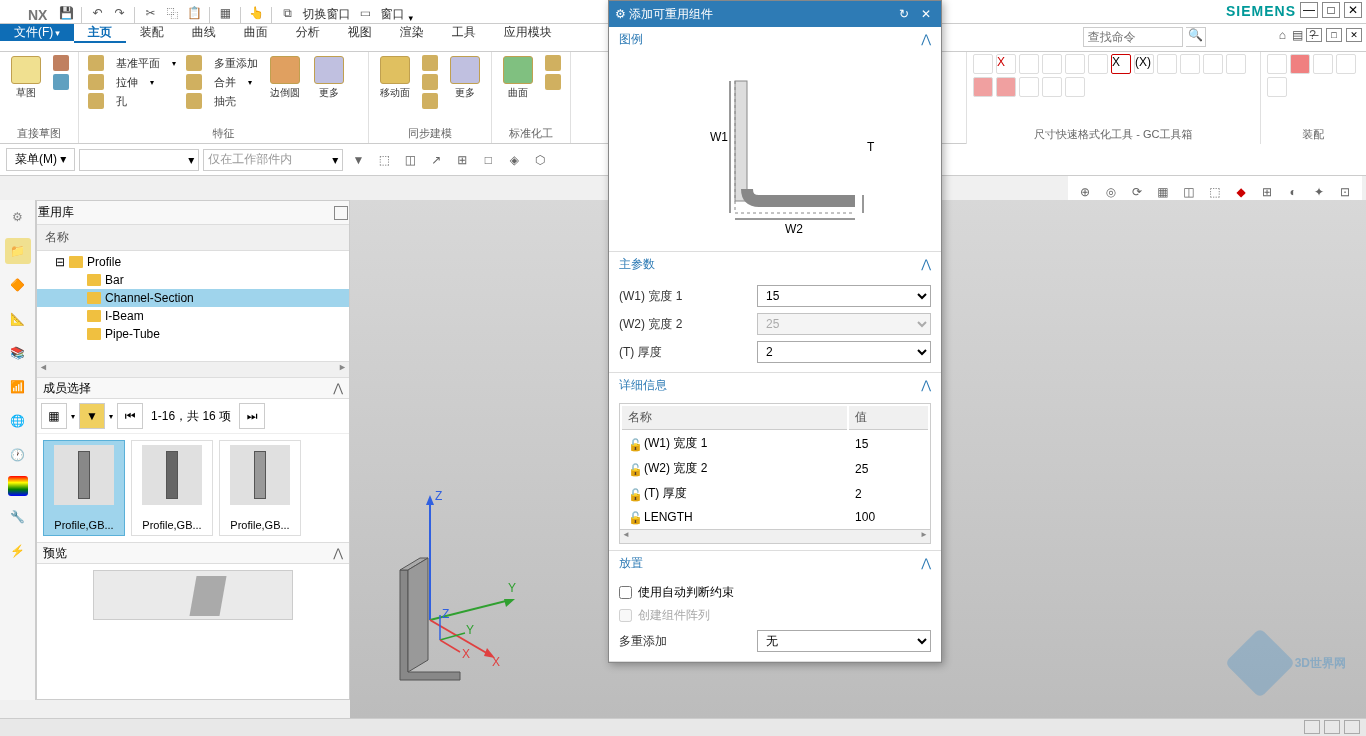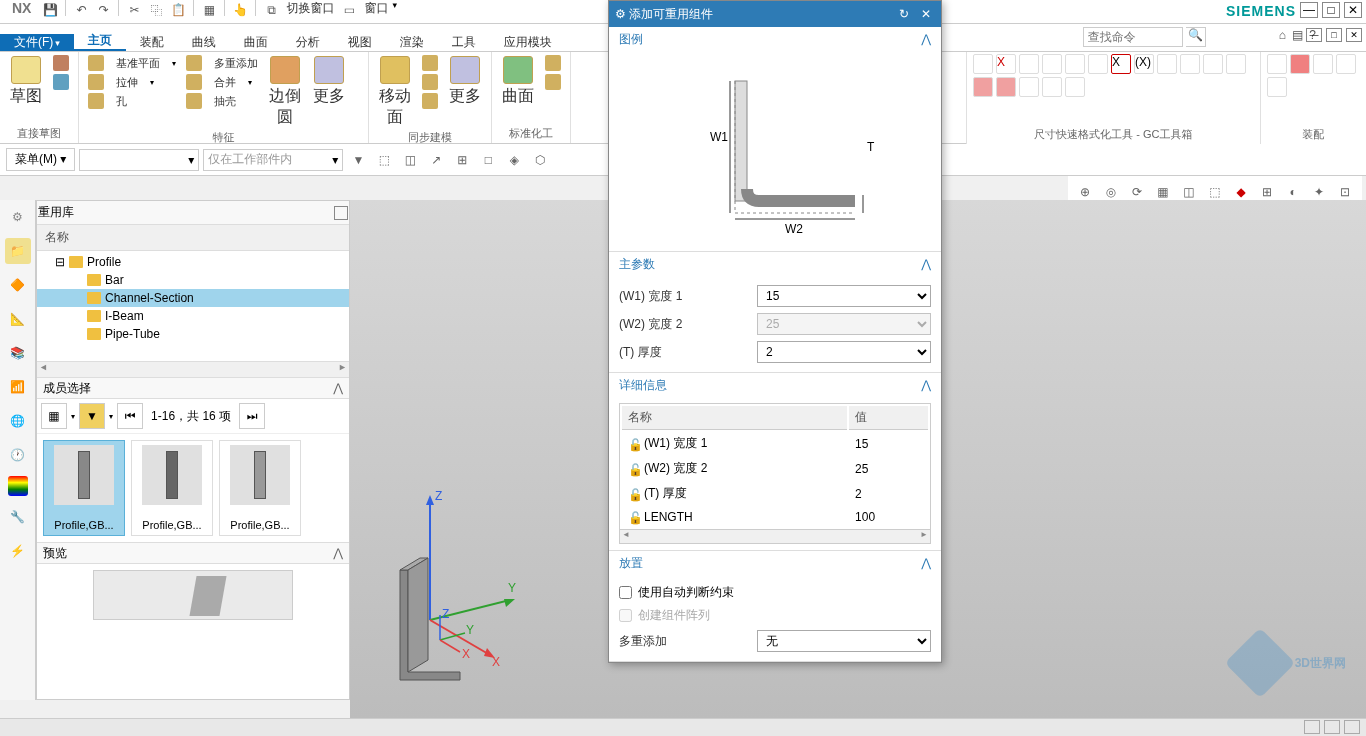--- a/index.html
+++ b/index.html
@@ -1,49 +1,49 @@
 <!DOCTYPE html>
 <html><head>
 <meta charset="utf-8">
 <style>
 * { margin: 0; padding: 0; box-sizing: border-box; font-family: "Microsoft YaHei", Arial, sans-serif; font-size: 12px; }
 body { background: #f0f0f0; width: 1366px; height: 736px; overflow: hidden; position: relative; }
 
 
-.topbar { height: 24px; background: #fff; border-bottom: 1px solid #ccc; display: flex; align-items: flex-start; padding: 0 4px; }
+.topbar { height: 24px; background: #fff; border-bottom: 1px solid #ccc; display: flex; align-items: flex-end; padding: 0 20px; }
 .nx-logo { font-weight: bold; color: #777; font-size: 14px; padding: 0 8px; }
 .topbar .tb-icon { width: 20px; height: 20px; display: inline-flex; align-items: center; justify-content: center; margin: 0 1px; color: #555; cursor: pointer; }
 .topbar .sep { width: 1px; height: 16px; background: #ccc; margin: 0 4px; }
 .topbar .tb-text { color: #333; padding: 0 4px; cursor: pointer; }
 .siemens { position: absolute; right: 70px; top: 3px; color: #009999; font-weight: bold; font-size: 14px; letter-spacing: 1px; }
 .win-controls { position: absolute; right: 4px; top: 2px; display: flex; gap: 4px; }
 .win-controls span { width: 18px; height: 16px; border: 1px solid #888; display: flex; align-items: center; justify-content: center; cursor: pointer; }
 
 
-.maintabs { height: 28px; background: #fff; display: flex; align-items: flex-end; border-bottom: 1px solid #ccc; position: relative; }
+.maintabs { height: 28px; background: #fff; display: flex; align-items: flex-start; border-bottom: 1px solid #ccc; position: relative; }
 .maintabs .tab { padding: 0 14px; display: flex; align-items: center; color: #333; cursor: pointer; }
 .maintabs .tab.file { background: #0e6db6; color: #fff; }
 .maintabs .tab.active { border-bottom: 2px solid #0e6db6; color: #0e6db6; font-weight: bold; }
 .maintabs .tab.dropdown::after { content: "▾"; margin-left: 2px; font-size: 9px; }
 .maintabs .search { position: absolute; right: 160px; top: 3px; }
 .maintabs .search input { width: 100px; height: 20px; border: 1px solid #ccc; padding: 0 4px; }
 .maintabs .search .sicon { display: inline-block; width: 20px; height: 20px; border: 1px solid #ccc; border-left: none; text-align: center; cursor: pointer; vertical-align: top; }
 .maintabs .right-icons { position: absolute; right: 50px; top: 4px; display: flex; gap: 6px; }
 .maintabs .right-icons span { cursor: pointer; color: #555; }
 .maintabs .win2 { position: absolute; right: 4px; top: 4px; display: flex; gap: 4px; }
 .maintabs .win2 span { width: 16px; height: 14px; border: 1px solid #888; display: flex; align-items: center; justify-content: center; cursor: pointer; font-size: 9px; }
 
 
 .ribbon { height: 92px; background: #fff; border-bottom: 1px solid #ccc; display: flex; position: relative; }
 .ribbon-group { border-right: 1px solid #e0e0e0; padding: 2px 6px; display: flex; flex-direction: column; justify-content: space-between; }
 .ribbon-group .label { text-align: center; color: #666; font-size: 11px; }
 .rg-content { display: flex; gap: 4px; align-items: flex-start; flex: 1; }
 .big-btn { width: 40px; display: flex; flex-direction: column; align-items: center; gap: 2px; cursor: pointer; padding: 2px; }
 .big-btn .bicon { width: 30px; height: 28px; background: #e8d080; border: 1px solid #c0a050; border-radius: 3px; }
-.big-btn .blabel { font-size: 16px; color: #333; text-align: center; }
+.big-btn .blabel { font-size: 10px; color: #333; text-align: center; }
 .small-col { display: flex; flex-direction: column; gap: 1px; }
 .small-btn { display: flex; align-items: center; gap: 12px; padding: 1px 3px; cursor: pointer; white-space: nowrap; }
 .small-btn .sicon { width: 16px; height: 16px; background: #d0b060; border-radius: 2px; }
 .small-btn .slabel { font-size: 11px; color: #333; }
 
 
 .toolbar2 { height: 32px; background: #fff; border-bottom: 1px solid #ccc; display: flex; align-items: center; padding: 0 6px; gap: 4px; }
 .menu-btn { border: 1px solid #ccc; padding: 2px 8px; cursor: pointer; background: #fff; }
 .combo { height: 22px; border: 1px solid #ccc; background: #fff; padding: 0 4px; display: flex; align-items: center; }
 .combo.w120 { width: 120px; }

